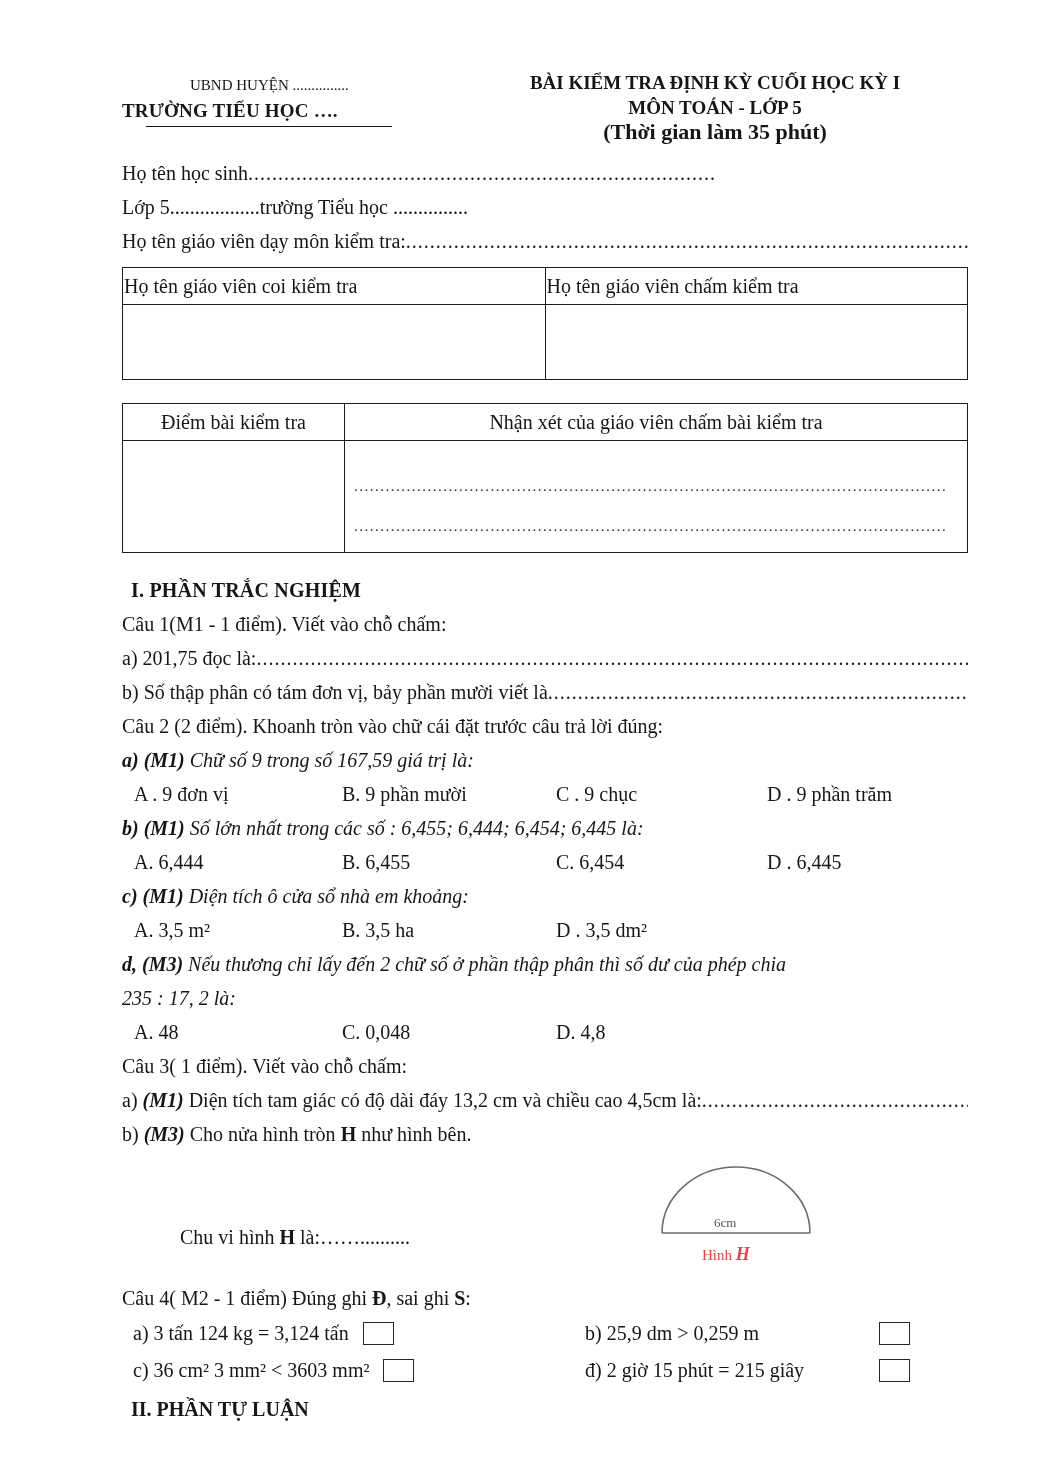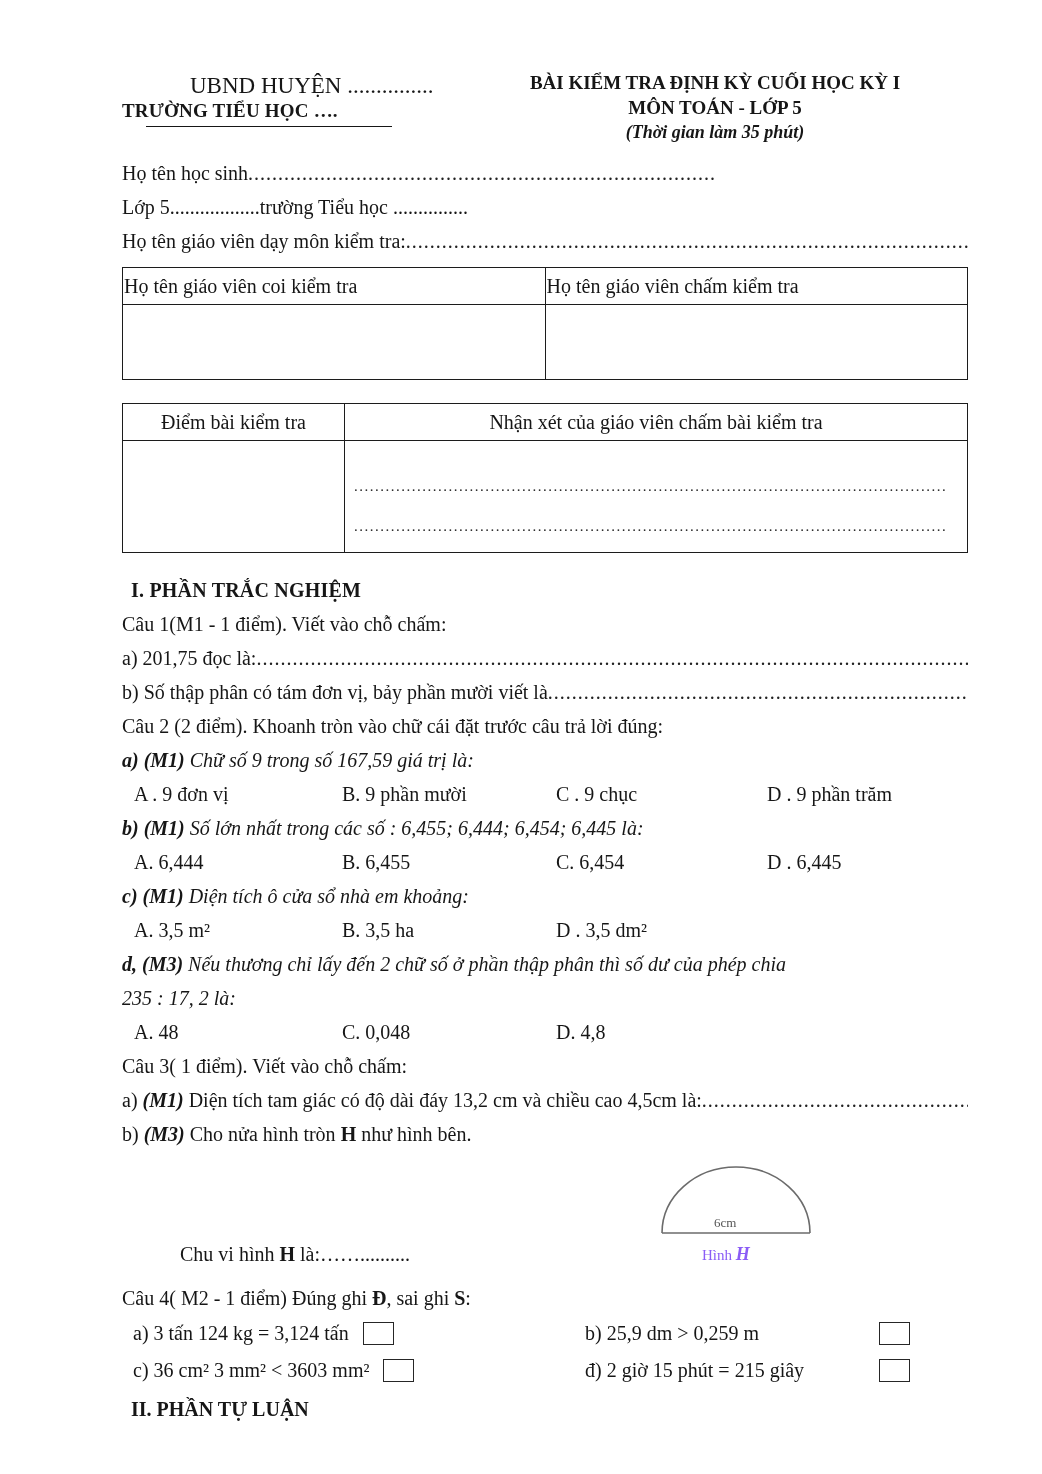--- a/index.html
+++ b/index.html
@@ -6,26 +6,26 @@
   html, body { margin: 0; padding: 0; background: #ffffff; }
   .page {
     width: 1042px; height: 1474px; background: #fff; position: relative; overflow: hidden;
     font-family: "Liberation Serif", "DejaVu Serif", serif; color: #161616;
     font-size: 20px; line-height: 34px;
     padding: 70px 74px 0 122px;
   }
   
   .hdr { display: flex; line-height: 25px; }
   .hdr-left { width: 340px; flex: none; padding-top: 3px; }
-  .hl1 { font-size: 23px; padding-left: 68px; }
+  .hl1 { font-size: 15px; padding-left: 68px; }
   .hl2 { font-size: 19px; font-weight: bold; letter-spacing: .2px; }
   .hl-rule { width: 246px; height: 0; border-bottom: 1.6px solid #161616; margin: 3px 0 0 24px; }
   .hdr-right { flex: 1; text-align: center; }
   .hr1, .hr2 { font-weight: bold; font-size: 19px; }
-  .hr3 { font-weight: bold; font-style: italic; font-size: 18px; line-height: 24px; }
+  .hr3 { font-weight: bold; font-size: 22px; line-height: 24px; }
   
   .info { margin-top: 12px; }
   .line { white-space: nowrap; }
   .dotline { display: flex; white-space: nowrap; overflow: hidden; }
   .dotline .lbl { flex: none; }
   .dots { flex: 1 1 auto; overflow: hidden; letter-spacing: 1px; color: #222; }
   .w-name { width: 592px; }
   
   table { border-collapse: collapse; table-layout: fixed; }
   .t1 { width: 846px; margin-top: 9px; }
@@ -41,23 +41,23 @@
                letter-spacing: 1.5px; color: #2b2b2b; overflow: hidden; white-space: nowrap; height: 20px; }
   .note-dots + .note-dots { margin-top: 20px; }
   
   .sec-title { font-weight: bold; margin-top: 20px; padding-left: 9px; letter-spacing: .2px; }
   b.q { font-weight: normal; }
   .it { font-style: italic; }
   .bit { font-weight: bold; font-style: italic; }
   .opts { display: grid; grid-template-columns: 208px 214px 211px 1fr; padding-left: 12px; }
   
   .figwrap { position: relative; height: 130px; }
-  .chuvi { position: absolute; left: 58px; top: 86px; white-space: nowrap; }
+  .chuvi { position: absolute; left: 58px; top: 69px; white-space: nowrap; }
   .figsvg { position: absolute; left: 536px; top: 2px; }
-  .figcap { position: absolute; left: 580px; top: 94px; font-size: 15px; color: #8b5cf6; line-height: 18px; }
+  .figcap { position: absolute; left: 580px; top: 94px; font-size: 15px; color: #ef4444; line-height: 18px; }
   .figcap .h { font-style: italic; font-weight: bold; font-size: 18px; font-family: "Liberation Serif", serif; }
   
   .q4row { display: grid; grid-template-columns: 452px 1fr; line-height: 37px; }
   .q4cell { display: flex; align-items: center; padding-left: 11px; white-space: nowrap; }
   .ansbox { flex: none; display: inline-block; width: 31px; height: 23px; border: 1.7px solid #262626; margin-left: 14px; background: #fff; }
   .q4cell.r .ansbox { margin-left: auto; margin-right: 58px; }
   .part2-title { font-weight: bold; margin-top: 3px; padding-left: 9px; }
 </style>
 </head>
 <body>

